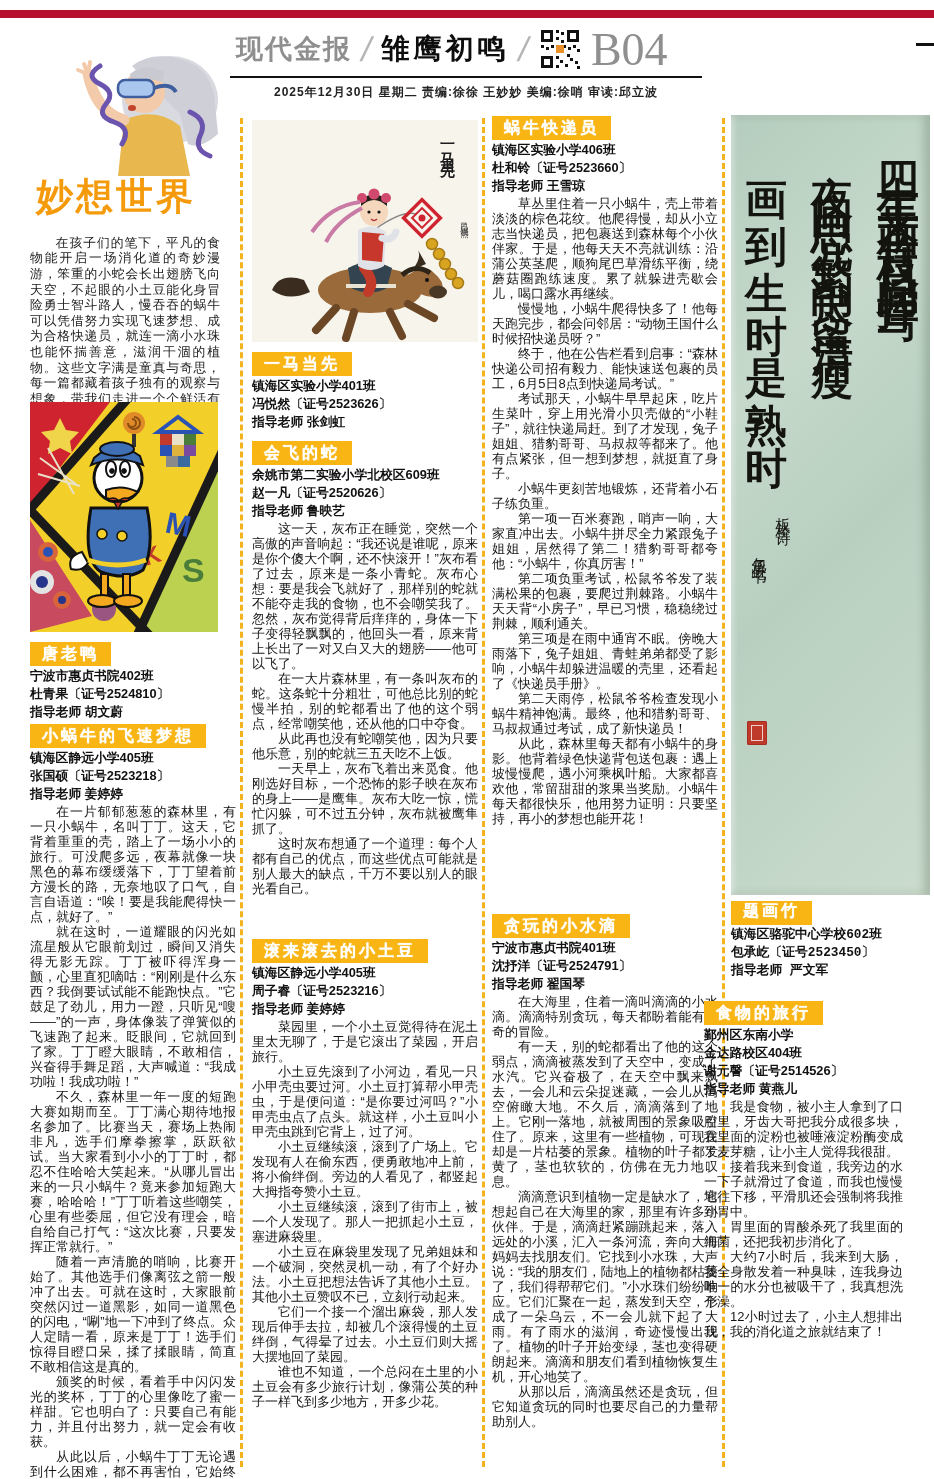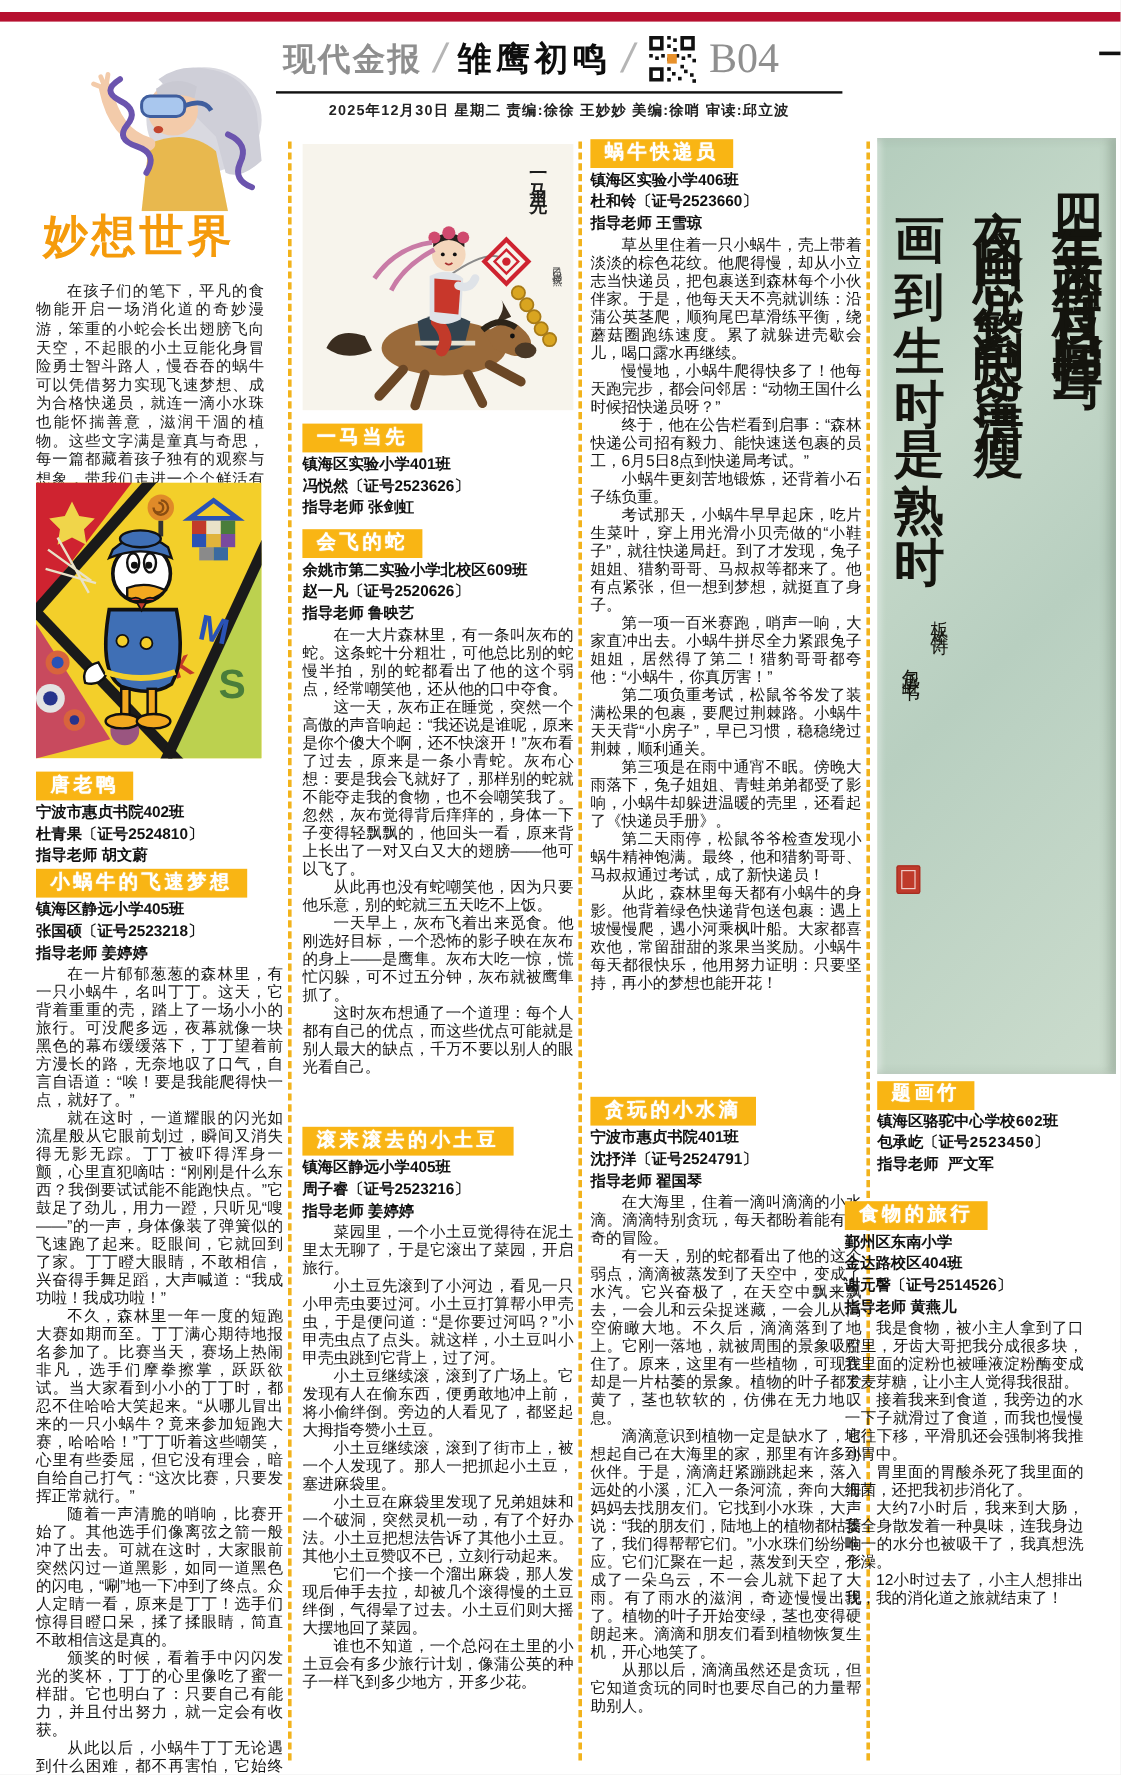--- a/index.html
+++ b/index.html
@@ -8,21 +8,21 @@
   .red-bar{position:absolute;left:0;top:10px;width:934px;height:8px;background:#b6102f;}
   .corner-rule{position:absolute;left:916px;top:43px;width:18px;height:3px;background:#111;}
 
   
   .masthead-row{position:absolute;left:236px;top:22px;width:474px;height:54px;
                 display:flex;align-items:center;gap:10px;}
   .masthead{font-size:27px;font-weight:bold;color:#8f8f8f;letter-spacing:2px;}
   .mast-slash{font-size:34px;color:#b5b5b5;font-weight:200;transform:skewX(-12deg);}
   .section-title{font-size:28px;font-weight:bold;color:#0d0d0d;letter-spacing:4px;}
   .qr{width:42px;height:42px;}
-  .page-no{font-size:35px;color:#8f8f8f;font-family:"Liberation Serif","DejaVu Serif",serif;}
+  .page-no{font-size:46px;color:#8f8f8f;font-family:"Liberation Serif","DejaVu Serif",serif;}
   .header-rule{position:absolute;left:230px;top:76px;width:472px;height:2px;background:#111;}
   .dateline{position:absolute;left:230px;top:84px;width:472px;text-align:center;
             font-size:12px;font-weight:bold;color:#222;letter-spacing:1px;}
 
   
   .vsep{position:absolute;top:118px;bottom:12px;width:0;border-left:3px dashed #f2b31c;}
   .vsep1{left:240px;} .vsep2{left:482px;} .vsep3{left:722px;}
 
   .fancy-title{position:absolute;left:36px;top:172px;width:185px;
                font-size:37px;font-weight:bold;color:#f59b0b;letter-spacing:3px;}
@@ -256,22 +256,22 @@
       <div class="info-line">冯悦然〔证号2523626〕</div>
       <div class="info-line">指导老师 张剑虹</div>
     </div>
   </div>
 
   <div class="block" style="left:252px;top:441px;width:226px;">
     <span class="badge">会飞的蛇</span>
     <div class="info-line">余姚市第二实验小学北校区609班</div>
     <div class="info-line">赵一凡〔证号2520626〕</div>
     <div class="info-line">指导老师 鲁映艺</div>
+    <p class="body-text">这一天，灰布正在睡觉，突然一个高傲的声音响起：“我还说是谁呢，原来是你个傻大个啊，还不快滚开！”灰布看了过去，原来是一条小青蛇。灰布心想：要是我会飞就好了，那样别的蛇就不能夺走我的食物，也不会嘲笑我了。忽然，灰布觉得背后痒痒的，身体一下子变得轻飘飘的，他回头一看，原来背上长出了一对又白又大的翅膀——他可以飞了。</p>
     <p class="body-text">在一大片森林里，有一条叫灰布的蛇。这条蛇十分粗壮，可他总比别的蛇慢半拍，别的蛇都看出了他的这个弱点，经常嘲笑他，还从他的口中夺食。</p>
-    <p class="body-text">这一天，灰布正在睡觉，突然一个高傲的声音响起：“我还说是谁呢，原来是你个傻大个啊，还不快滚开！”灰布看了过去，原来是一条小青蛇。灰布心想：要是我会飞就好了，那样别的蛇就不能夺走我的食物，也不会嘲笑我了。忽然，灰布觉得背后痒痒的，身体一下子变得轻飘飘的，他回头一看，原来背上长出了一对又白又大的翅膀——他可以飞了。</p>
     <p class="body-text">从此再也没有蛇嘲笑他，因为只要他乐意，别的蛇就三五天吃不上饭。</p>
     <p class="body-text">一天早上，灰布飞着出来觅食。他刚选好目标，一个恐怖的影子映在灰布的身上——是鹰隼。灰布大吃一惊，慌忙闪躲，可不过五分钟，灰布就被鹰隼抓了。</p>
     <p class="body-text">这时灰布想通了一个道理：每个人都有自己的优点，而这些优点可能就是别人最大的缺点，千万不要以别人的眼光看自己。</p>
   </div>
 
   <div class="block" style="left:252px;top:939px;width:226px;">
     <span class="badge">滚来滚去的小土豆</span>
     <div class="info-line">镇海区静远小学405班</div>
     <div class="info-line">周子睿〔证号2523216〕</div>
     <div class="info-line">指导老师 姜婷婷</div>
@@ -285,22 +285,22 @@
   </div>
 
   <div class="block" style="left:492px;top:116px;width:226px;">
     <span class="badge">蜗牛快递员</span>
     <div class="info-line">镇海区实验小学406班</div>
     <div class="info-line">杜和铃〔证号2523660〕</div>
     <div class="info-line">指导老师 王雪琼</div>
     <p class="body-text">草丛里住着一只小蜗牛，壳上带着淡淡的棕色花纹。他爬得慢，却从小立志当快递员，把包裹送到森林每个小伙伴家。于是，他每天天不亮就训练：沿蒲公英茎爬，顺狗尾巴草滑练平衡，绕蘑菇圈跑练速度。累了就躲进壳歇会儿，喝口露水再继续。</p>
     <p class="body-text">慢慢地，小蜗牛爬得快多了！他每天跑完步，都会问邻居：“动物王国什么时候招快递员呀？”</p>
     <p class="body-text">终于，他在公告栏看到启事：“森林快递公司招有毅力、能快速送包裹的员工，6月5日8点到快递局考试。”</p>
+    <p class="body-text">考试那天，小蜗牛早早起床，吃片生菜叶，穿上用光滑小贝壳做的“小鞋子”，就往快递局赶。到了才发现，兔子姐姐、猎豹哥哥、马叔叔等都来了。他有点紧张，但一想到梦想，就挺直了身子。</p>
     <p class="body-text">小蜗牛更刻苦地锻炼，还背着小石子练负重。</p>
-    <p class="body-text">考试那天，小蜗牛早早起床，吃片生菜叶，穿上用光滑小贝壳做的“小鞋子”，就往快递局赶。到了才发现，兔子姐姐、猎豹哥哥、马叔叔等都来了。他有点紧张，但一想到梦想，就挺直了身子。</p>
     <p class="body-text">第一项一百米赛跑，哨声一响，大家直冲出去。小蜗牛拼尽全力紧跟兔子姐姐，居然得了第二！猎豹哥哥都夸他：“小蜗牛，你真厉害！”</p>
     <p class="body-text">第二项负重考试，松鼠爷爷发了装满松果的包裹，要爬过荆棘路。小蜗牛天天背“小房子”，早已习惯，稳稳绕过荆棘，顺利通关。</p>
     <p class="body-text">第三项是在雨中通宵不眠。傍晚大雨落下，兔子姐姐、青蛙弟弟都受了影响，小蜗牛却躲进温暖的壳里，还看起了《快递员手册》。</p>
     <p class="body-text">第二天雨停，松鼠爷爷检查发现小蜗牛精神饱满。最终，他和猎豹哥哥、马叔叔通过考试，成了新快递员！</p>
     <p class="body-text">从此，森林里每天都有小蜗牛的身影。他背着绿色快递背包送包裹：遇上坡慢慢爬，遇小河乘枫叶船。大家都喜欢他，常留甜甜的浆果当奖励。小蜗牛每天都很快乐，他用努力证明：只要坚持，再小的梦想也能开花！</p>
   </div>
 
   <div class="block" style="left:492px;top:914px;width:226px;">
     <span class="badge">贪玩的小水滴</span>
     <div class="info-line">宁波市惠贞书院401班</div>

